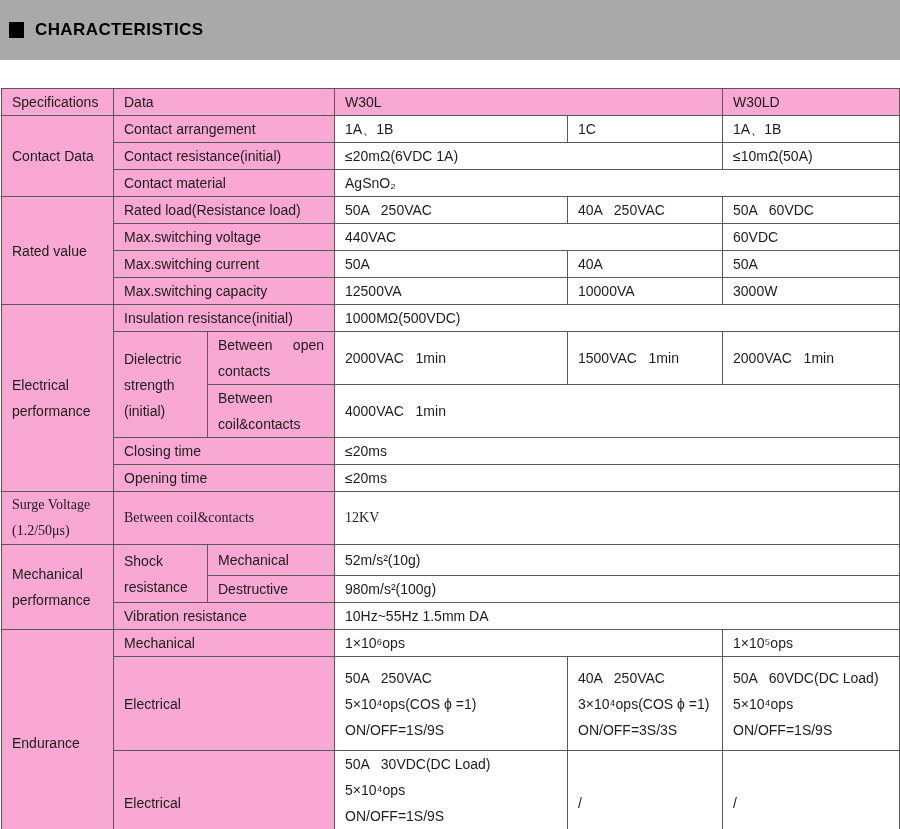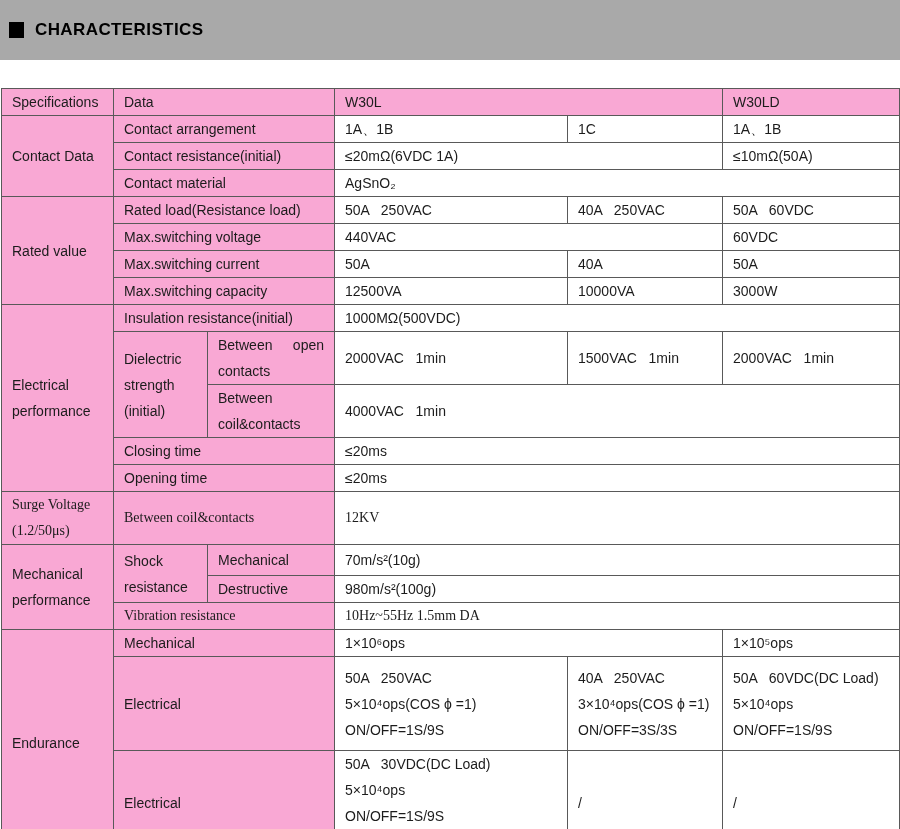--- a/index.html
+++ b/index.html
@@ -120,27 +120,27 @@
         </tr>
         <tr style="height: 48px; font-family: Liberation Serif, serif;">
           <td class="lbl"><div>Surge Voltage</div><div>(1.2/50μs)</div></td>
           <td colspan="2" class="lbl">Between coil&amp;contacts</td>
           <td colspan="3">12KV</td>
         </tr>
         <tr style="height: 31px;">
           <td rowspan="3" class="lbl"><div>Mechanical</div><div>performance</div></td>
           <td rowspan="2" class="lbl"><div>Shock</div><div>resistance</div></td>
           <td class="lbl">Mechanical</td>
-          <td colspan="3">70m/s²(10g)</td>
+          <td colspan="3">52m/s²(10g)</td>
         </tr>
         <tr style="height: 26px;">
           <td class="lbl">Destructive</td>
           <td colspan="3">980m/s²(100g)</td>
         </tr>
-        <tr style="height: 27px; font-family: Liberation Serif, serif;">
+        <tr style="height: 27px;">
           <td colspan="2" class="lbl">Vibration resistance</td>
           <td colspan="3">10Hz~55Hz 1.5mm DA</td>
         </tr>
         <tr style="height: 27px;">
           <td rowspan="3" class="lbl">Endurance</td>
           <td colspan="2" class="lbl">Mechanical</td>
           <td colspan="2">1×10⁶ops</td>
           <td>1×10⁵ops</td>
         </tr>
         <tr style="height: 94px;">

